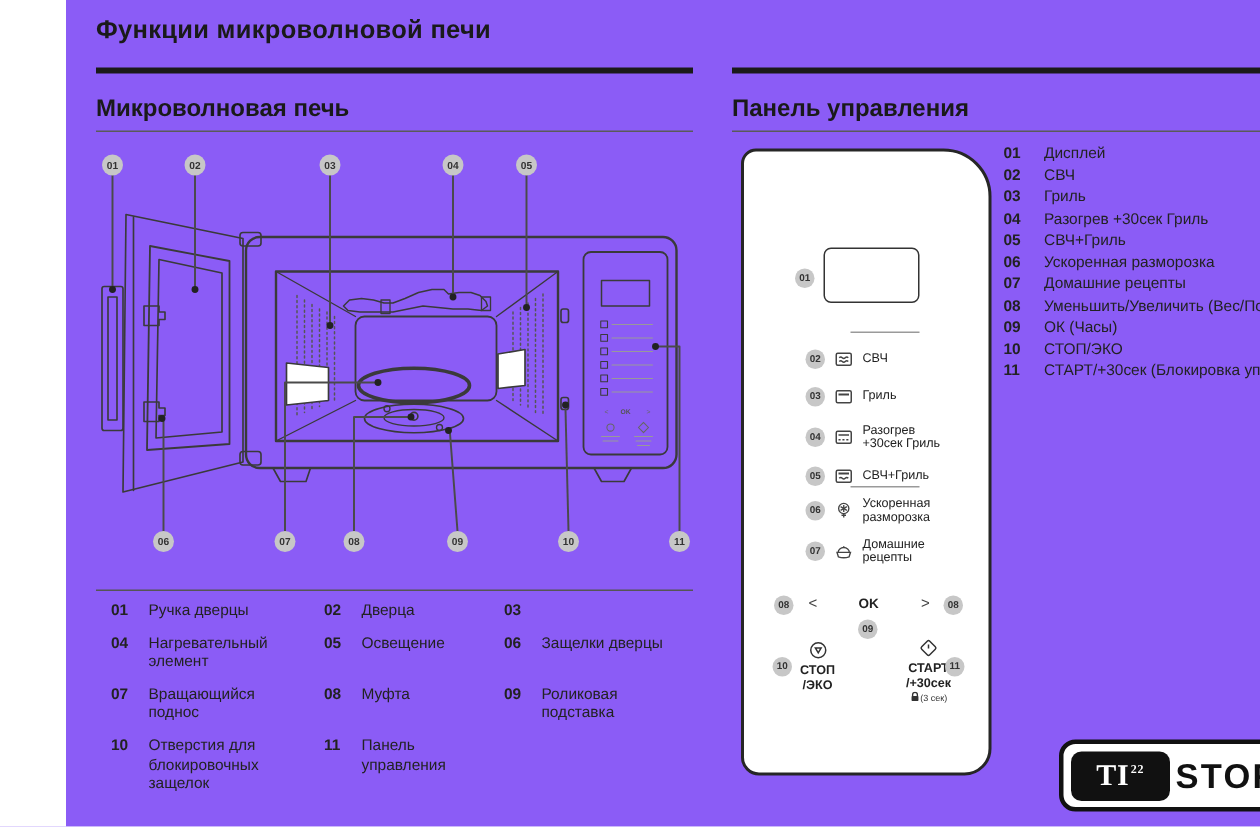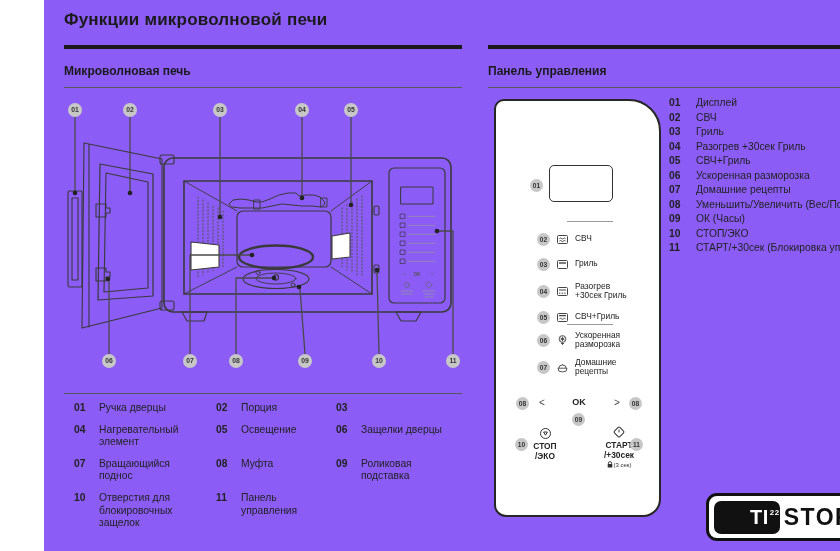--- a/index.html
+++ b/index.html
@@ -4,21 +4,21 @@
 <style>
   html,body{margin:0;padding:0;background:#fff;}
   #screen{position:relative;width:840px;height:551px;background:#8b5cf6;overflow:hidden;
     font-family:"Liberation Sans","DejaVu Sans",sans-serif;color:#1a1a1a;margin-left:44px;}
   .abs{position:absolute;}
   
   .page-title{left:20px;top:10px;font-size:17px;font-weight:bold;letter-spacing:.2px;}
   .bar{height:4px;background:#1a1a1a;top:45px;}
   .bar-left{left:20px;width:398px;}
   .bar-right{left:444px;width:376px;}
-  .sec-head{top:64px;font-size:12px;font-weight:bold;}
+  .sec-head{top:64px;font-size:16px;font-weight:bold;}
   .thin{height:1px;background:#5a5a5a;top:87px;}
   .thin-left{left:20px;width:398px;}
   .thin-right{left:444px;width:376px;}
   
   .tline{left:20px;top:393px;width:398px;height:1px;background:#555;}
   .legend-table{left:20px;top:402px;width:398px;display:grid;
     grid-template-columns:142px 120px 136px;row-gap:9px;font-size:10.3px;line-height:12.6px;color:#222;}
   .lcell{display:flex;gap:9px;padding-left:10px;}
   .lnum{font-weight:bold;min-width:16px;}
   
@@ -38,21 +38,21 @@
   .plabel{font-size:8.4px;line-height:9.3px;color:#222;}
   .plabel span{display:block;}
   .arrow{position:absolute;font-size:10px;color:#444;top:296px;}
   .okl{position:absolute;left:70px;top:296px;width:26px;text-align:center;font-size:9px;font-weight:bold;color:#222;}
   .keybtn{position:absolute;text-align:center;font-size:8.4px;font-weight:bold;line-height:9.3px;color:#222;}
   .holdnote{font-size:6px;font-weight:normal;color:#333;margin-top:1px;display:flex;align-items:center;justify-content:center;gap:1px;}
   
   .logo{left:662px;top:493px;width:156px;height:42px;border:3px solid #111;border-radius:11px;
     display:flex;align-items:center;padding-left:5px;background:#fff;}
   .logo-mark{width:72px;height:33px;background:#111;border-radius:7px;color:#fff;display:flex;
-    align-items:center;justify-content:flex-end;font-weight:bold;font-size:20px;letter-spacing:.5px;}
+    align-items:center;justify-content:center;font-weight:bold;font-size:20px;letter-spacing:.5px;font-family:Liberation Serif, serif;}
   .logo-mark sup{font-size:8px;font-weight:bold;margin-left:1px;line-height:1;position:relative;top:-4px;}
   .logo-text{font-size:23px;color:#111;letter-spacing:1.5px;margin-left:4px;font-weight:700;}
   svg text{font-family:"Liberation Sans","DejaVu Sans",sans-serif;}
 </style>
 </head>
 <body>
 
 <div id="screen">
 
   <div class="abs page-title">Функции микроволновой печи</div>
@@ -219,21 +219,21 @@
   </svg>
 
   <div class="abs tline"></div>
   <div class="abs legend-table">
     <div class="lcell">
         <span class="lnum">01</span>
         <span>Ручка дверцы</span>
       </div>
     <div class="lcell">
         <span class="lnum">02</span>
-        <span>Порция</span>
+        <span>Дверца</span>
       </div>
     <div class="lcell">
         <span class="lnum">03</span>
       </div>
     <div class="lcell">
         <span class="lnum">04</span>
         <span>Нагревательный элемент</span>
       </div>
     <div class="lcell">
         <span class="lnum">05</span>

